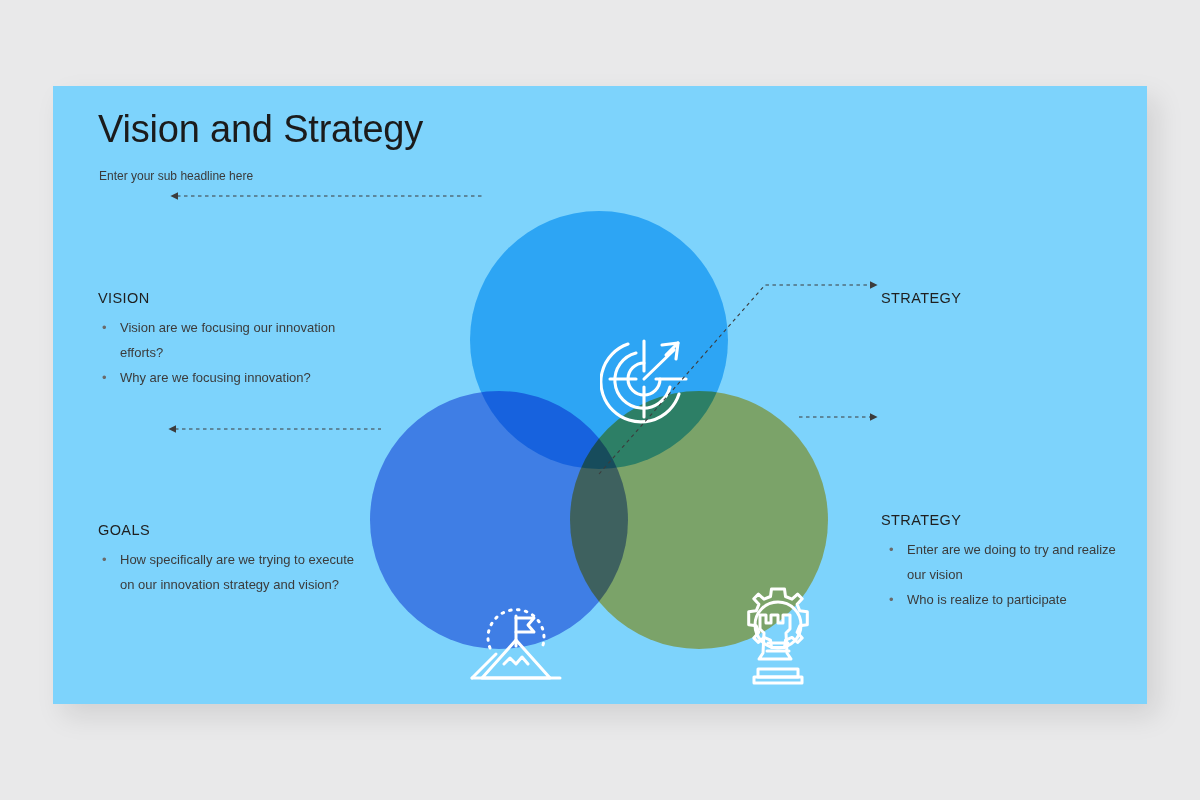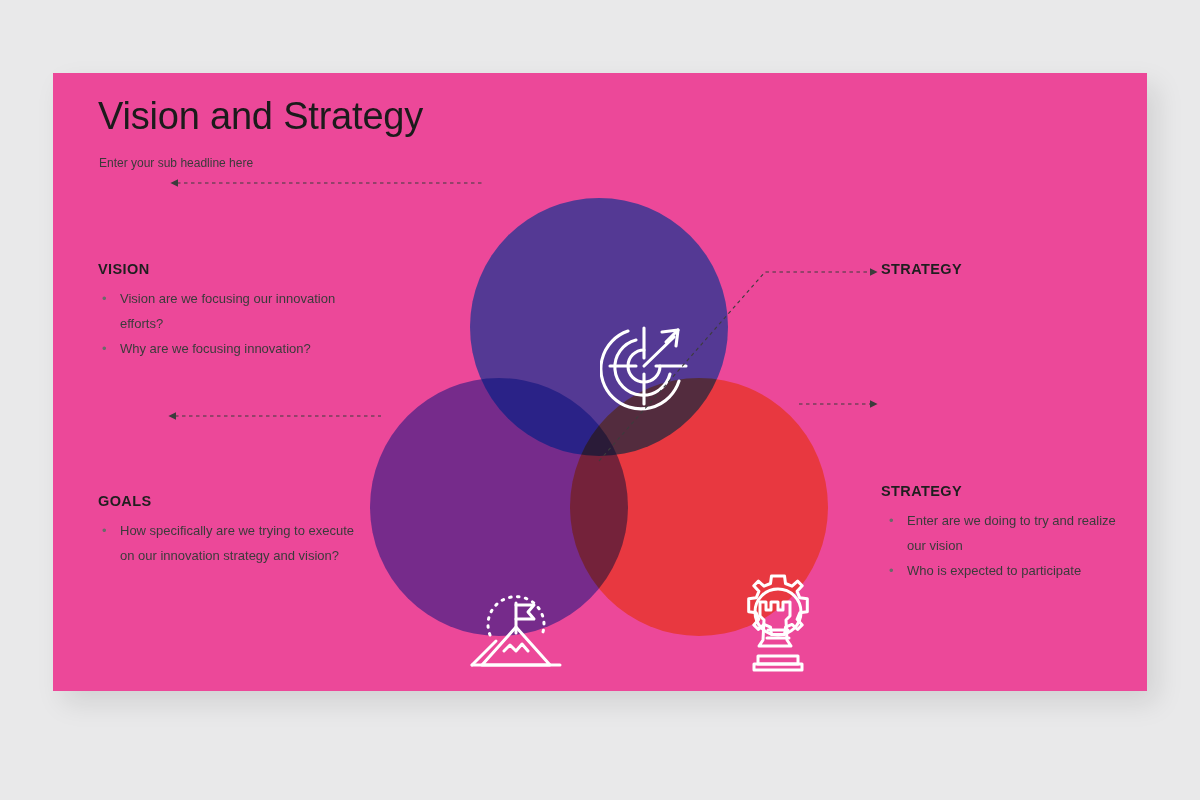--- a/index.html
+++ b/index.html
@@ -9,24 +9,24 @@
   body {
     width: 1200px;
     height: 800px;
     background: #e9e9ea;
     font-family: "Liberation Sans", sans-serif;
     overflow: hidden;
   }
   #slide-card {
     position: absolute;
     left: 53px;
-    top: 73px;
+    top: 86px;
     width: 1094px;
     height: 618px;
-    background: #ec4899;
+    background: #7dd3fc;
     box-shadow: 10px 12px 26px rgba(0,0,0,0.10);
   }
   
   #page-title {
     position: absolute;
     left: 45px;
     top: 22px;
     font-size: 38px;
     font-weight: 400;
     color: #1b1b1b;
@@ -90,25 +90,25 @@
     top: 0;
     width: 1094px;
     height: 618px;
     z-index: 8;
     pointer-events: none;
   }
   
   .label-block { position: absolute; }
   .block-heading {
     font-size: 14.5px;
-    font-weight: bold;
+    font-weight: normal;
     color: #1f1f1f;
     letter-spacing: 0.4px;
     white-space: nowrap;
-    margin: 0 0 9px 0;
+    margin: 16px 0 9px 0;
   }
   .bullet-list {
     list-style: none;
     margin: 0;
     padding: 0;
   }
   .bullet-item {
     position: relative;
     padding-left: 22px;
     font-size: 13px;
@@ -219,17 +219,17 @@
   </div>
 
   <div class="label-block" id="block-strategy-top">
     <div class="block-heading">STRATEGY</div>
   </div>
 
   <div class="label-block" id="block-strategy-bottom">
     <div class="block-heading">STRATEGY</div>
     <ul class="bullet-list">
       <li class="bullet-item">Enter are we doing to try and realize our vision</li>
-      <li class="bullet-item">Who is expected to participate</li>
+      <li class="bullet-item">Who is realize to participate</li>
     </ul>
   </div>
 
 </div>
 
 </body></html>

